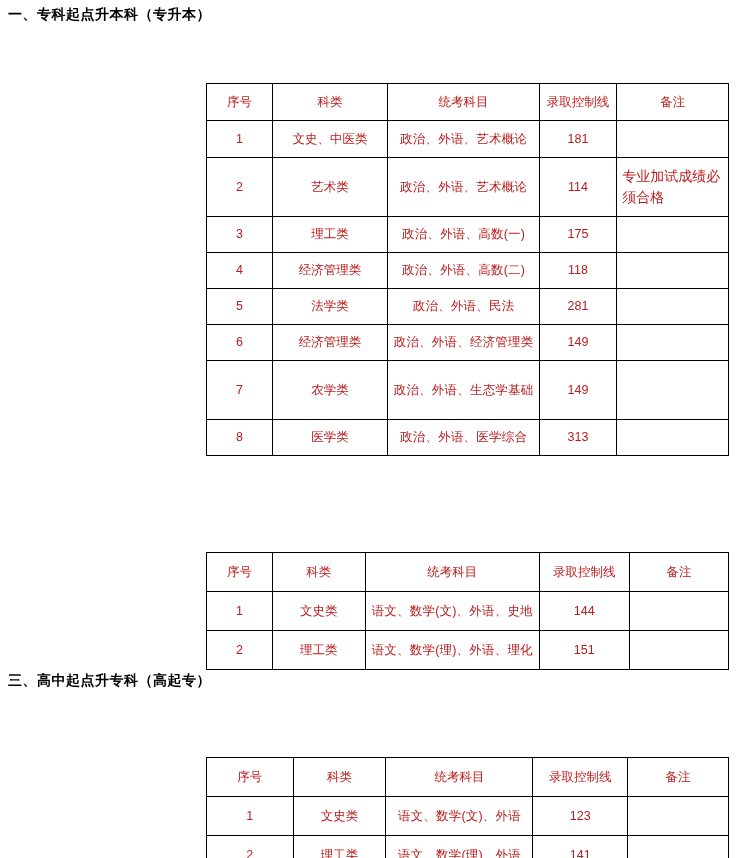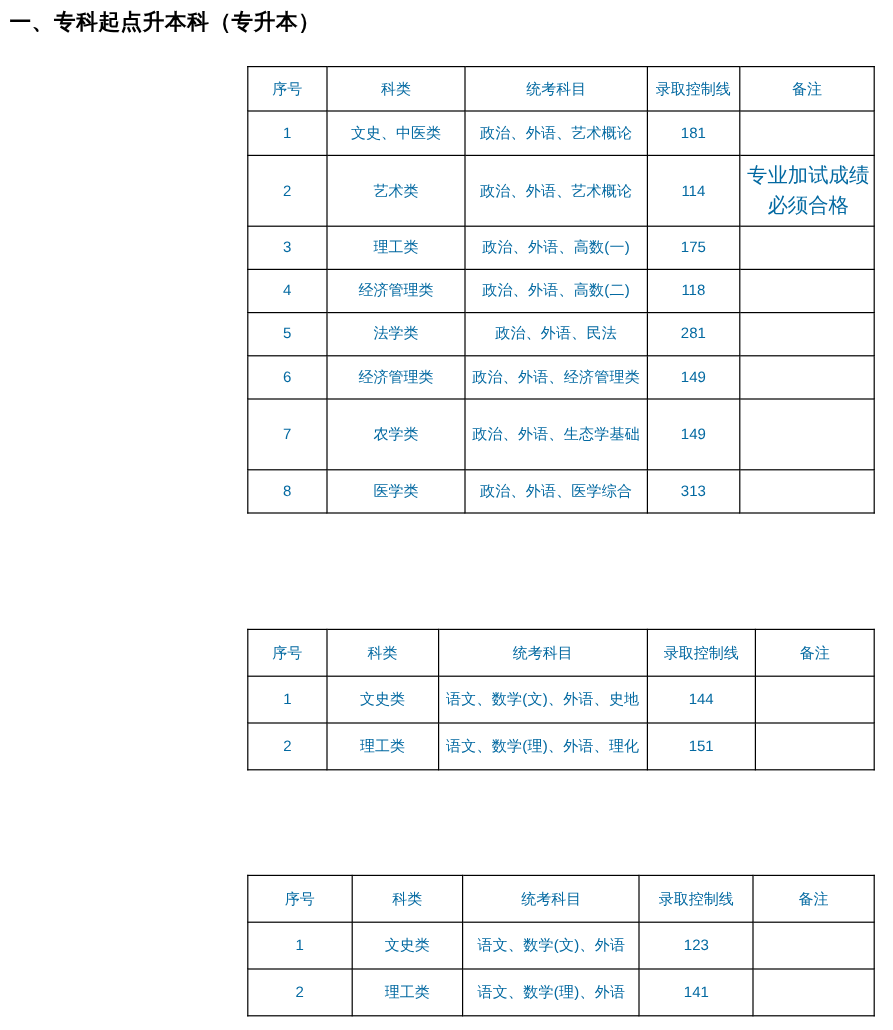--- a/index.html
+++ b/index.html
@@ -15,36 +15,37 @@
     overflow: hidden;
   }
   .page {
     position: relative;
     width: 744px;
     height: 858px;
     box-sizing: border-box;
     padding: 0;
   }
   .section-heading {
-    font-size: 18px;
+    font-size: 14px;
     font-weight: bold;
     color: #000;
     letter-spacing: 0.5px;
     margin: 0;
     padding: 0;
   }
   .h1 { position: absolute; left: 8px; top: 6px; }
   .h2 { position: absolute; left: 8px; top: 467px; }
   .h3 { position: absolute; left: 8px; top: 672px; }
 
   table.grid {
     position: absolute;
     border-collapse: collapse;
     font-size: 12.5px;
-    color: #0369a1;
+    color: #b91c1c;
+    margin-top: 28px;
   }
   table.grid td, table.grid th {
     border: 1px solid #000000;
     text-align: center;
     vertical-align: middle;
     font-weight: normal;
     padding: 3px 4px;
     line-height: 1.45;
   }
 
@@ -62,23 +63,23 @@
   #table1 tr.r-head td { height: 30px; }
   #table1 tr.r1 td { height: 30px; }
   #table1 tr.r2 td { height: 52px; }
   #table1 tr.r3 td { height: 29px; }
   #table1 tr.r4 td { height: 29px; }
   #table1 tr.r5 td { height: 29px; }
   #table1 tr.r6 td { height: 29px; }
   #table1 tr.r7 td { height: 52px; }
   #table1 tr.r8 td { height: 29px; }
   #table1 .note {
-    font-size: 17px;
+    font-size: 14px;
     line-height: 1.5;
-    text-align: center;
+    text-align: left;
     padding-left: 5px;
     padding-right: 3px;
   }
 
   
   #table2 {
     left: 206px;
     top: 524px;
     width: 523px;
   }
@@ -199,20 +200,21 @@
       <tr>
         <td>2</td>
         <td>理工类</td>
         <td class="subj">语文、数学(理)、外语、理化</td>
         <td>151</td>
         <td></td>
       </tr>
     </tbody>
   </table>
 
+  <h2 class="section-heading h3">三、高中起点升专科（高起专）</h2>
 
   <table class="grid" id="table3">
     <tbody>
       <tr>
         <td class="c0">序号</td>
         <td class="c1">科类</td>
         <td class="c2">统考科目</td>
         <td class="c3">录取控制线</td>
         <td class="c4">备注</td>
       </tr>

